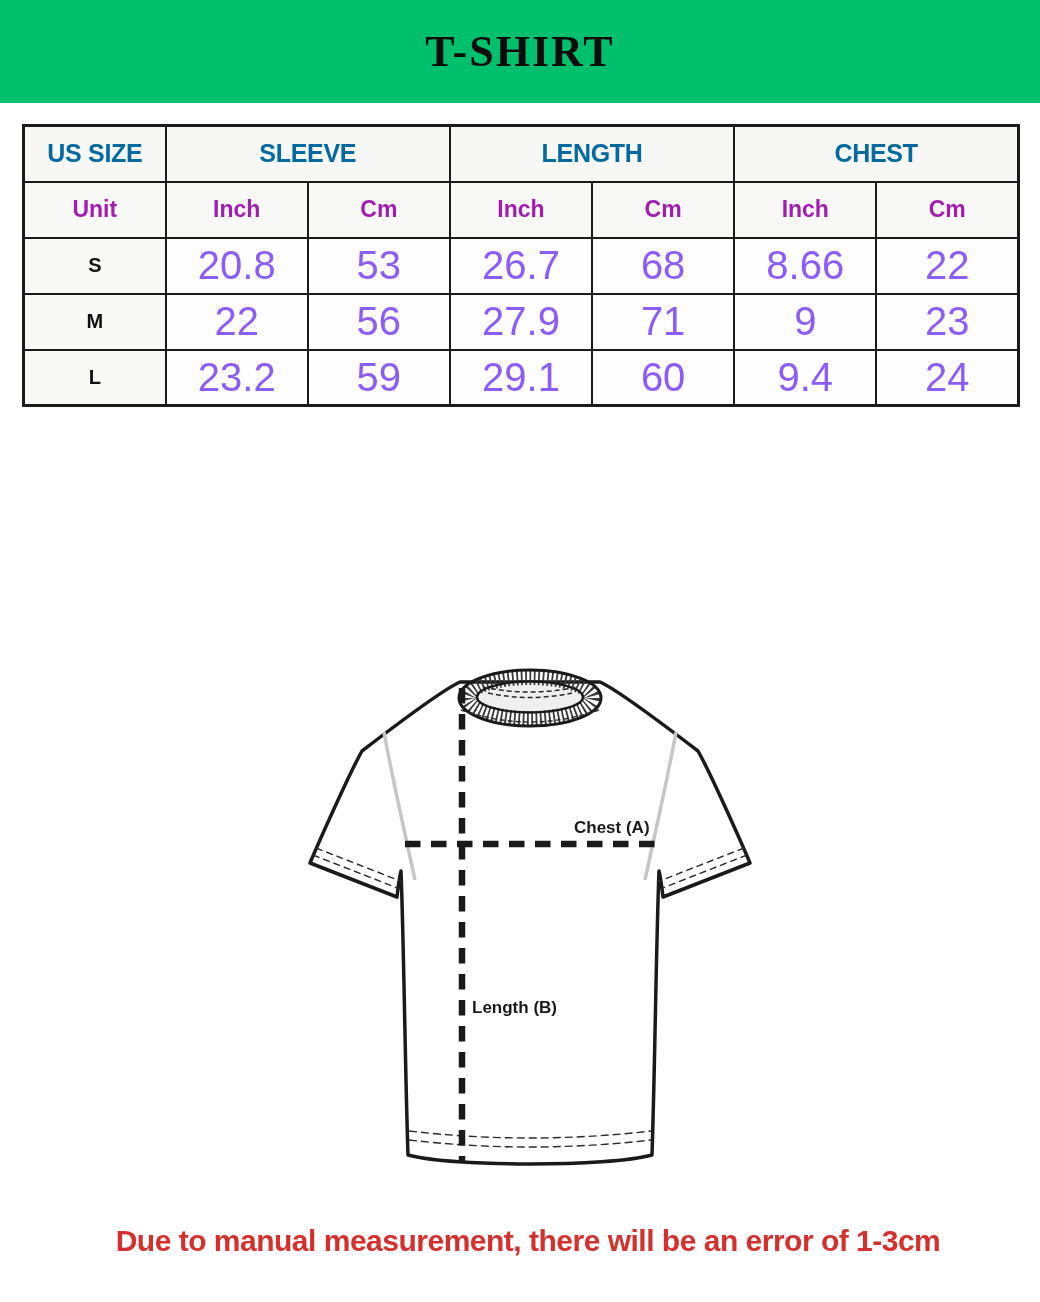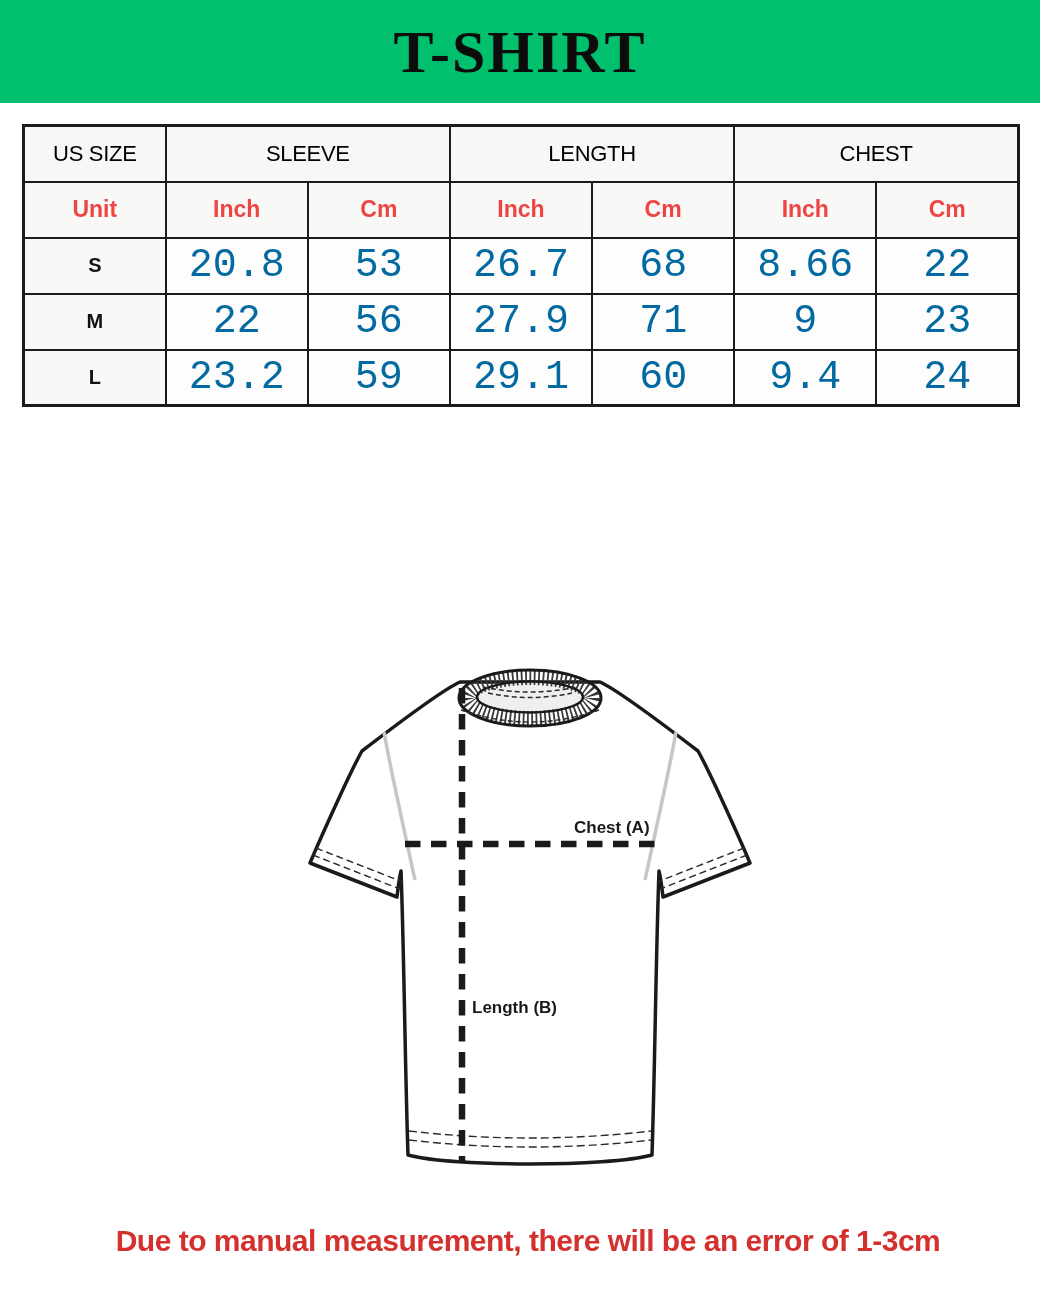--- a/index.html
+++ b/index.html
@@ -14,21 +14,21 @@
   .banner{
     position:absolute;top:0;left:0;
     width:1040px;height:103px;
     background:#00C06E;
     display:flex;align-items:center;justify-content:center;
   }
   .banner h1{
     margin:0;
     font-family:"Liberation Serif", serif;
     font-weight:bold;
-    font-size:60px;
+    font-size:44px;
     letter-spacing:2px;
     color:#0c0c0c;
     line-height:1;
   }
   
   table.size-chart{
     position:absolute;top:124px;left:22px;
     width:998px;
     border-collapse:collapse;
     table-layout:fixed;
@@ -38,35 +38,35 @@
   table.size-chart th, table.size-chart td{
     border:2px solid #1b1b1b;
     text-align:center;vertical-align:middle;
     padding:0;
   }
   table.size-chart{border:3px solid #1b1b1b;}
   tr.group-row{height:56px;}
   tr.unit-row{height:56px;}
   tr.data-row{height:56px;}
   tr.group-row th{
-    font-size:22px;font-weight:normal;color:#000000;
+    font-size:25px;font-weight:bold;color:#0369a1;
     letter-spacing:-0.3px;
     background:#f7f7f6;
   }
   tr.unit-row th{
-    font-size:23px;font-weight:bold;color:#ef4444;
+    font-size:23px;font-weight:bold;color:#a21caf;
     background:#f8f8f7;
   }
   td.size-cell{
     font-size:20px;font-weight:bold;color:#111;
     background:#f8f8f7;
   }
   td.num-cell{
-    font-family:Liberation Mono, monospace;
-    font-size:40px;font-weight:normal;color:#0369a1;
+    font-family:Liberation Sans, sans-serif;
+    font-size:40px;font-weight:normal;color:#8b5cf6;
     background:#fdfdfd;
   }
   
   .diagram{
     position:absolute;top:620px;left:262px;
     width:520px;height:580px;
   }
   .diagram text{
     font-family:"Liberation Sans", sans-serif;
     font-weight:bold;

